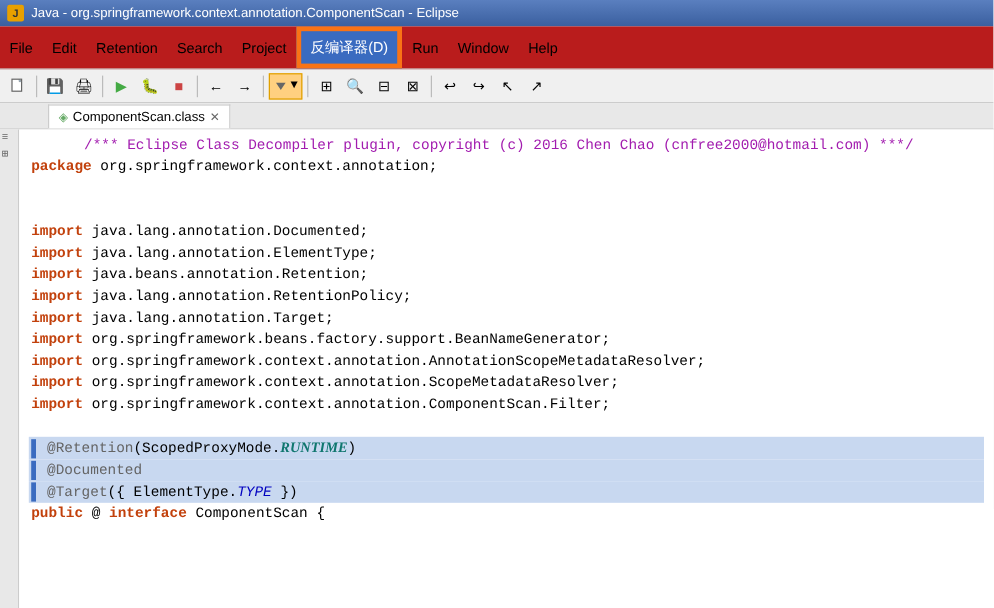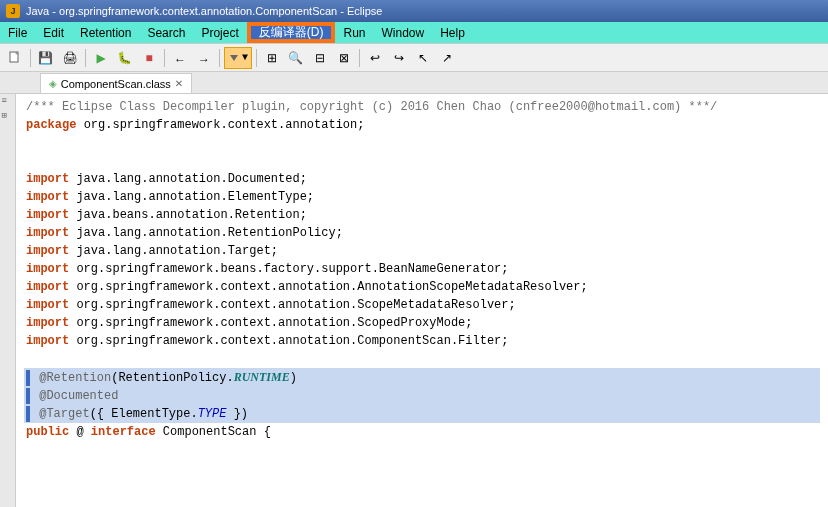--- a/index.html
+++ b/index.html
@@ -27,25 +27,25 @@
     #title-bar .title-icon {
       width: 14px; height: 14px;
       background: #e8a000;
       border-radius: 2px;
       display: inline-flex; align-items: center; justify-content: center;
       font-size: 9px; color: #333; font-weight: bold;
     }
 
     
     #menu-bar {
-      background: #5eead4;
+      background: #b91c1c;
       border-bottom: 1px solid #ccc;
       display: flex;
       align-items: center;
-      height: 22px;
+      height: 36px;
       font-family: Arial, sans-serif;
       font-size: 12px;
     }
     .menu-item {
       padding: 2px 8px;
       cursor: pointer;
       height: 100%;
       display: flex; align-items: center;
     }
     .menu-item.active {
@@ -154,21 +154,21 @@
       color: #000;
       padding-left: 2px;
     }
     .code-line.highlighted {
       background: #c8d8f0;
     }
     .kw { color: #c2410c; font-weight: bold; }
     .an { color: #646464; }
     .bold-blue { color: #0f766e; font-weight: bold; font-family: Liberation Serif, serif; }
     .italic-blue { color: #0000c0; font-style: italic; }
-    .comment { color: #737373; }
+    .comment { color: #a21caf; margin-left: 44px; }
 
     
     #code-area::-webkit-scrollbar { width: 8px; }
     #code-area::-webkit-scrollbar-track { background: #f0f0f0; }
     #code-area::-webkit-scrollbar-thumb { background: #bbb; border-radius: 4px; }
   </style>
 </head>
 <body>
 
 <div id="title-bar">
@@ -286,32 +286,28 @@
     <div class="code-line">
       <span class="kw">import</span>
       <span> org.springframework.context.annotation.AnnotationScopeMetadataResolver;</span>
     </div>
     <div class="code-line">
       <span class="kw">import</span>
       <span> org.springframework.context.annotation.ScopeMetadataResolver;</span>
     </div>
     <div class="code-line">
       <span class="kw">import</span>
-      <span> org.springframework.context.annotation.ScopedProxyMode;</span>
-    </div>
-    <div class="code-line">
-      <span class="kw">import</span>
       <span> org.springframework.context.annotation.ComponentScan.Filter;</span>
     </div>
 
     <div class="code-line">&nbsp;</div>
 
     <div class="code-line highlighted">
       <span style="display:inline-block; width:4px; background:#3a6bc0; height:16px; vertical-align:middle; margin-right:2px;"></span>
-      <span class="an">@Retention</span><span>(RetentionPolicy.</span><span class="bold-blue"><em>RUNTIME</em></span><span>)</span>
+      <span class="an">@Retention</span><span>(ScopedProxyMode.</span><span class="bold-blue"><em>RUNTIME</em></span><span>)</span>
     </div>
     <div class="code-line highlighted">
       <span style="display:inline-block; width:4px; background:#3a6bc0; height:16px; vertical-align:middle; margin-right:2px;"></span>
       <span class="an">@Documented</span>
     </div>
     <div class="code-line highlighted">
       <span style="display:inline-block; width:4px; background:#3a6bc0; height:16px; vertical-align:middle; margin-right:2px;"></span>
       <span class="an">@Target</span><span>({ ElementType.</span><span class="italic-blue"><em>TYPE</em></span><span> })</span>
     </div>
 

